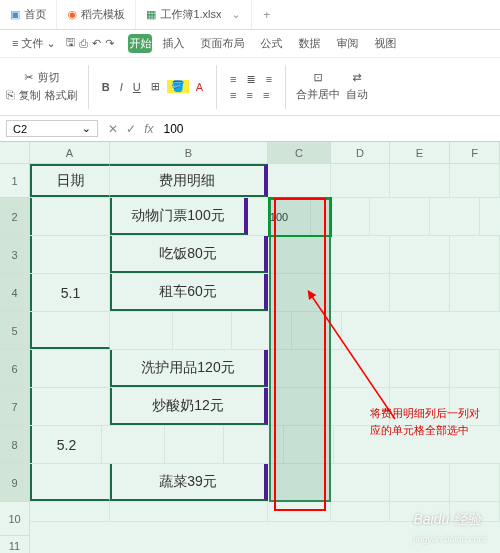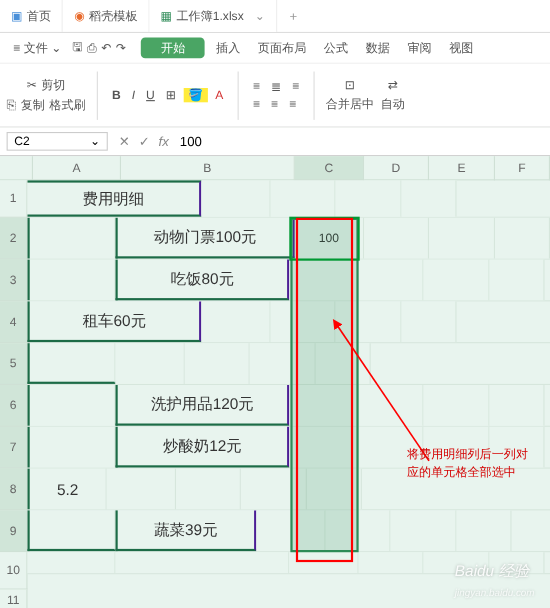--- a/index.html
+++ b/index.html
@@ -5,21 +5,21 @@
 * { box-sizing: border-box; margin: 0; padding: 0; font-family: "Microsoft YaHei", Arial, sans-serif; }
 body { width: 500px; height: 553px; background: #e8f4ee; overflow: hidden; position: relative; font-size: 12px; }
 
 .tabbar { height: 30px; background: #fff; display: flex; align-items: stretch; border-bottom: 1px solid #ddd; }
 .tab { display: flex; align-items: center; padding: 0 10px; gap: 4px; font-size: 11px; color: #555; border-right: 1px solid #eee; }
 .tab.active { background: #fff; }
 .plus-tab { width: 30px; display: flex; align-items: center; justify-content: center; color: #999; }
 
 .menubar { height: 28px; background: #fff; display: flex; align-items: center; padding: 0 6px; gap: 4px; color: #555; font-size: 11px; border-bottom: 1px solid #eee; }
 .menubar .menu-btn { padding: 2px 6px; }
-.menubar .active-pill { background: #4aa564; color: #fff; padding: 2px 18px; border-radius: 4px; }
+.menubar .active-pill { background: #4aa564; color: #fff; padding: 2px 1px; border-radius: 4px; }
 .menubar .menu-item { padding: 2px 6px; }
 
 .toolbar { height: 58px; background: #fff; display: flex; align-items: center; padding: 0 6px; gap: 6px; border-bottom: 1px solid #ddd; color: #555; font-size: 11px; }
 .tool-col { display: flex; flex-direction: column; gap: 3px; align-items: center; }
 .tool-row { display: flex; align-items: center; gap: 4px; }
 .paste-icon { width: 26px; height: 26px; border: 1px solid #ddd; background: linear-gradient(#fff,#eee); }
 .sep { width: 1px; height: 44px; background: #ddd; margin: 0 4px; }
 .font-box { border: 1px solid #ccc; padding: 1px 6px; font-size: 11px; background: #fff; }
 .fmt-btn { padding: 0 3px; }
 
@@ -37,21 +37,21 @@
 .gridwrap { display: flex; position: relative; }
 .rowhdrs { width: 30px; display: flex; flex-direction: column; }
 .rh { background: #e8f4ee; border-right: 1px solid #cfe0d5; border-bottom: 1px solid #cfe0d5; display: flex; align-items: center; justify-content: center; color: #666; font-size: 11px; }
 .rh.sel { background: #d0e5d8; }
 
 .cells { position: relative; }
 .row { display: flex; border-bottom: 1px solid #d6e6dc; }
 .cell { border-right: 1px solid #d6e6dc; background: #e8f4ee; display: flex; align-items: center; justify-content: center; font-size: 14px; color: #333; }
 .tb-top { border-top: 2px solid #1c6b46; }
 .tb-left { border-left: 2px solid #1c6b46; }
-.tb-right { border-right: 2px solid #4c1d95; }
+.tb-right { border-right: 4px solid #4c1d95; }
 .tb-bottom { border-bottom: 2px solid #1c6b46; }
 
 .sel-range { position: absolute; border: 2px solid #2e8b57; background: rgba(46,139,87,0.18); pointer-events: none; }
 .active-cell { position: absolute; border: 2px solid #009933; pointer-events: none; }
 .red-box { position: absolute; border: 2px solid #ff0000; pointer-events: none; }
 .arrow { position: absolute; pointer-events: none; }
 .annotation { position: absolute; color: #d40000; font-size: 11px; line-height: 1.5; }
 
 .watermark { position: absolute; right: 14px; bottom: 8px; color: rgba(255,255,255,0.9); font-size: 14px; font-style: italic; text-shadow: 0 0 3px rgba(0,0,0,0.3); }
 .wm-sub { font-size: 9px; opacity: 0.8; }
@@ -172,44 +172,46 @@
       <div class="rh sel" style="height:38px">7</div>
       <div class="rh sel" style="height:38px">8</div>
       <div class="rh sel" style="height:38px">9</div>
       <div class="rh" style="height:34px">10</div>
       <div class="rh" style="height:20px">11</div>
     </div>
 
     <div class="cells">
 
       <div class="row" style="height:34px">
+        <div class="cell tb-top tb-left tb-bottom" style="width:80px">日期</div>
         <div class="cell tb-top tb-right tb-bottom" style="width:158px">费用明细</div>
         <div class="cell" style="width:63px"></div>
         <div class="cell" style="width:59px"></div>
         <div class="cell" style="width:60px"></div>
         <div class="cell" style="width:50px"></div>
       </div>
 
       <div class="row" style="height:38px">
         <div class="cell tb-left" style="width:80px;border-bottom:none"></div>
-        <div class="cell tb-left tb-right tb-bottom" style="width:163px">动物门票100元</div>
+        <div class="cell tb-left tb-right tb-bottom" style="width:138px">动物门票100元</div>
         <div class="cell" style="width:63px;font-size:11px">100</div>
         <div class="cell" style="width:59px"></div>
         <div class="cell" style="width:60px"></div>
         <div class="cell" style="width:50px"></div>
       </div>
       <div class="row" style="height:38px">
         <div class="cell tb-left" style="width:80px;border-bottom:none;border-top:none"></div>
         <div class="cell tb-left tb-right tb-bottom" style="width:158px">吃饭80元</div>
         <div class="cell" style="width:63px"></div>
         <div class="cell" style="width:59px"></div>
         <div class="cell" style="width:60px"></div>
         <div class="cell" style="width:50px"></div>
       </div>
       <div class="row" style="height:38px">
+        <div class="cell tb-left" style="width:80px;border-bottom:none;border-top:none">5.1</div>
         <div class="cell tb-left tb-right tb-bottom" style="width:158px">租车60元</div>
         <div class="cell" style="width:63px"></div>
         <div class="cell" style="width:59px"></div>
         <div class="cell" style="width:60px"></div>
         <div class="cell" style="width:50px"></div>
       </div>
       <div class="row" style="height:38px">
         <div class="cell tb-left tb-bottom" style="width:80px"></div>
         <div class="cell" style="width:63px"></div>
         <div class="cell" style="width:59px"></div>
@@ -235,21 +237,21 @@
       </div>
       <div class="row" style="height:38px">
         <div class="cell tb-left" style="width:72px;border-bottom:none;border-top:none">5.2</div>
         <div class="cell" style="width:63px"></div>
         <div class="cell" style="width:59px"></div>
         <div class="cell" style="width:60px"></div>
         <div class="cell" style="width:50px"></div>
       </div>
       <div class="row" style="height:38px">
         <div class="cell tb-left tb-bottom" style="width:80px"></div>
-        <div class="cell tb-left tb-right tb-bottom" style="width:128px">蔬菜39元</div>
+        <div class="cell tb-left tb-right tb-bottom" style="width:158px">蔬菜39元</div>
         <div class="cell" style="width:63px"></div>
         <div class="cell" style="width:59px"></div>
         <div class="cell" style="width:60px"></div>
         <div class="cell" style="width:50px"></div>
       </div>
 
       <div class="row" style="height:20px">
         <div class="cell" style="width:80px"></div>
         <div class="cell" style="width:158px"></div>
         <div class="cell" style="width:63px"></div>

